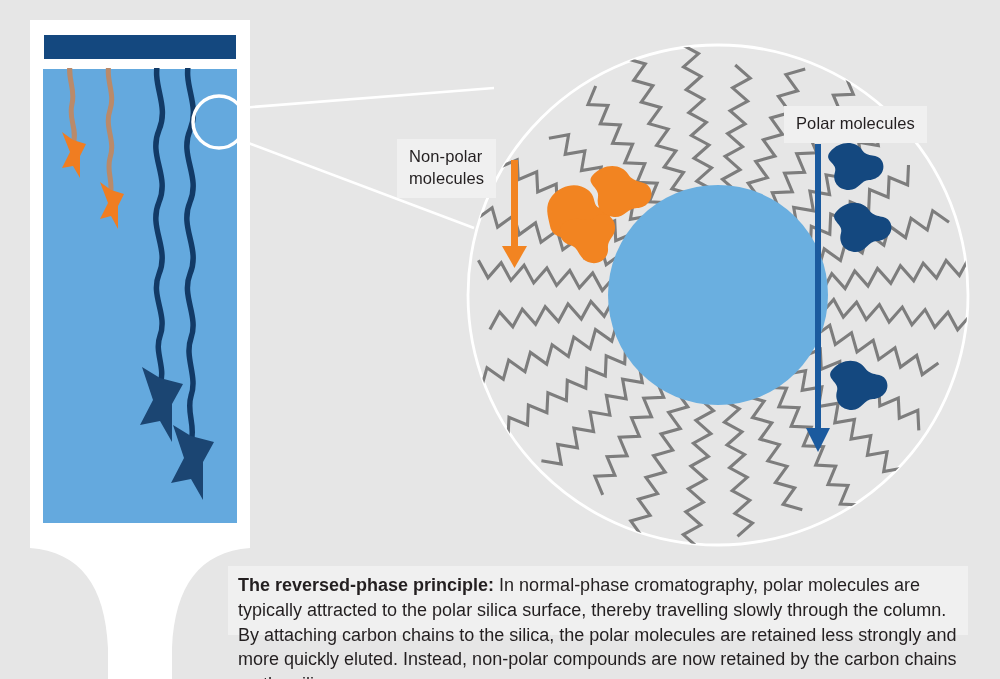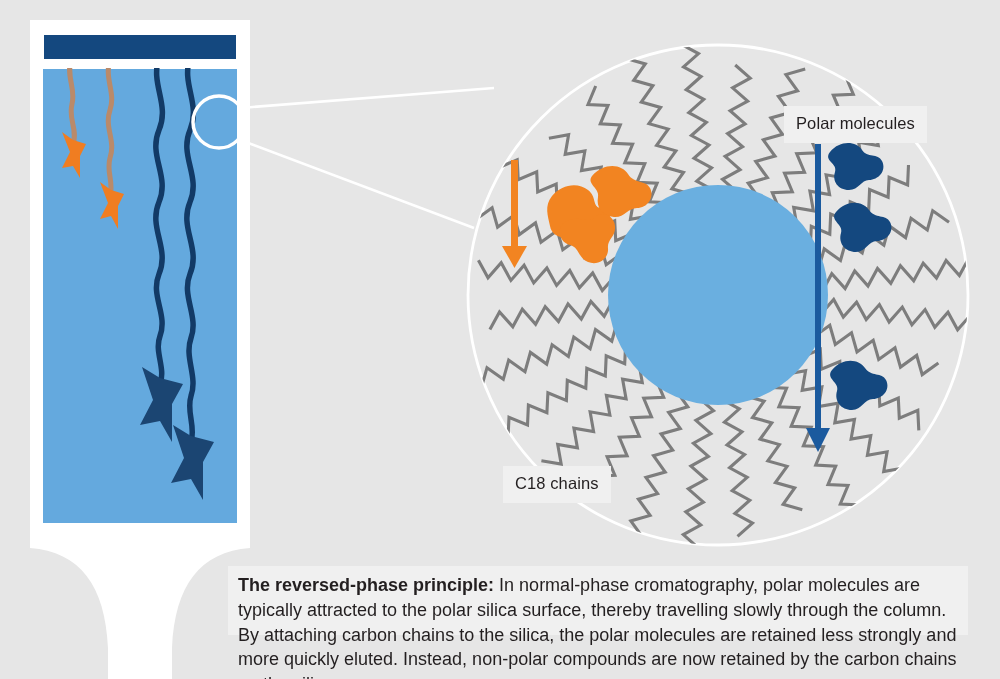--- a/index.html
+++ b/index.html
@@ -191,21 +191,22 @@
         <path d="M 502 246 L 527 246 L 514.5 268 Z" fill="#f28421"></path>
       </g>
 
       <g>
         <rect x="815" y="144" width="6" height="290" fill="#1b5a9e"></rect>
         <path d="M 806 428 L 830 428 L 818 452 Z" fill="#1b5a9e"></path>
       </g>
     </g>
   </svg>
 
+  <div class="lbl" id="label-nonpolar">Non-polar
+molecules</div>
 
   <div class="lbl" id="label-polar">Polar molecules</div>
 
-  <div class="lbl" id="label-c18">C18 chains</div>
 
   <div id="caption-box"></div>
   <div id="caption-text"><b>The reversed-phase principle:</b><span> In normal-phase cromatography, polar molecules are typically attracted to the polar silica surface, thereby travelling slowly through the column. By attaching carbon chains to the silica, the polar molecules are retained less strongly and more quickly eluted. Instead, non-polar compounds are now retained by the carbon chains on the silica.</span></div>
 
 </div>
 
 </body></html>

